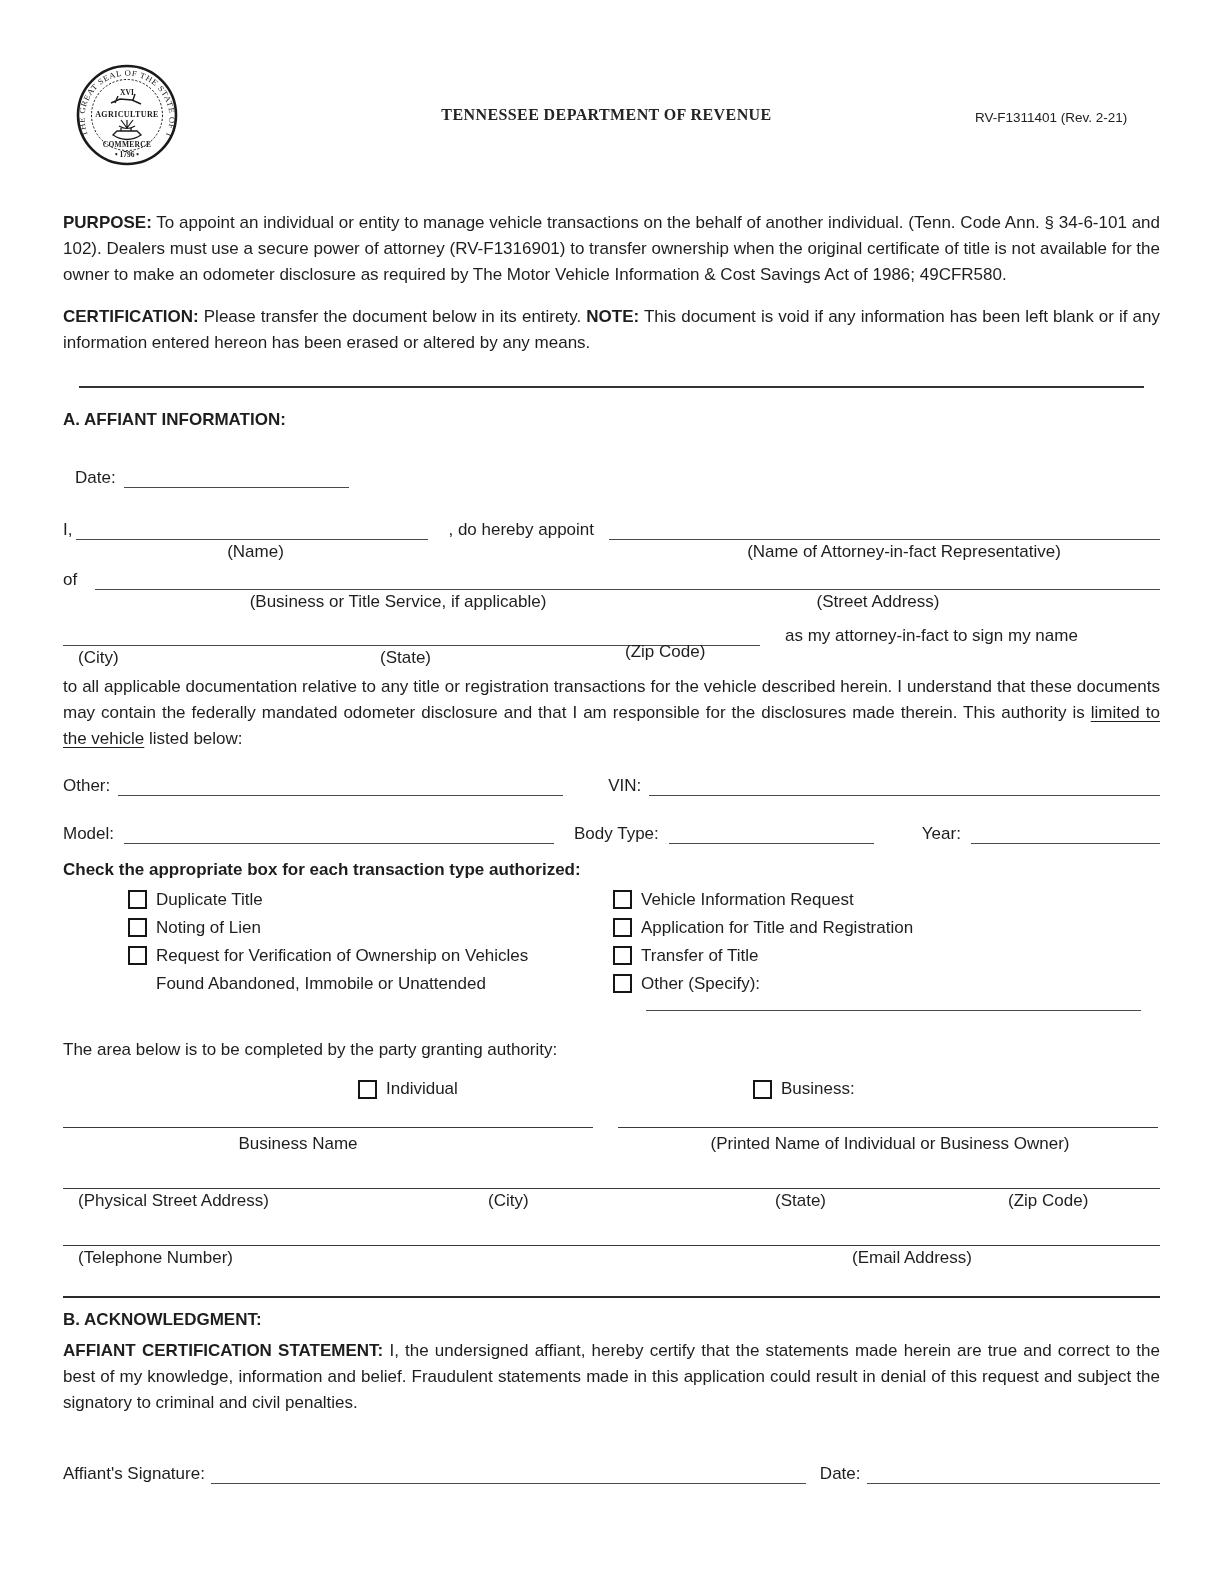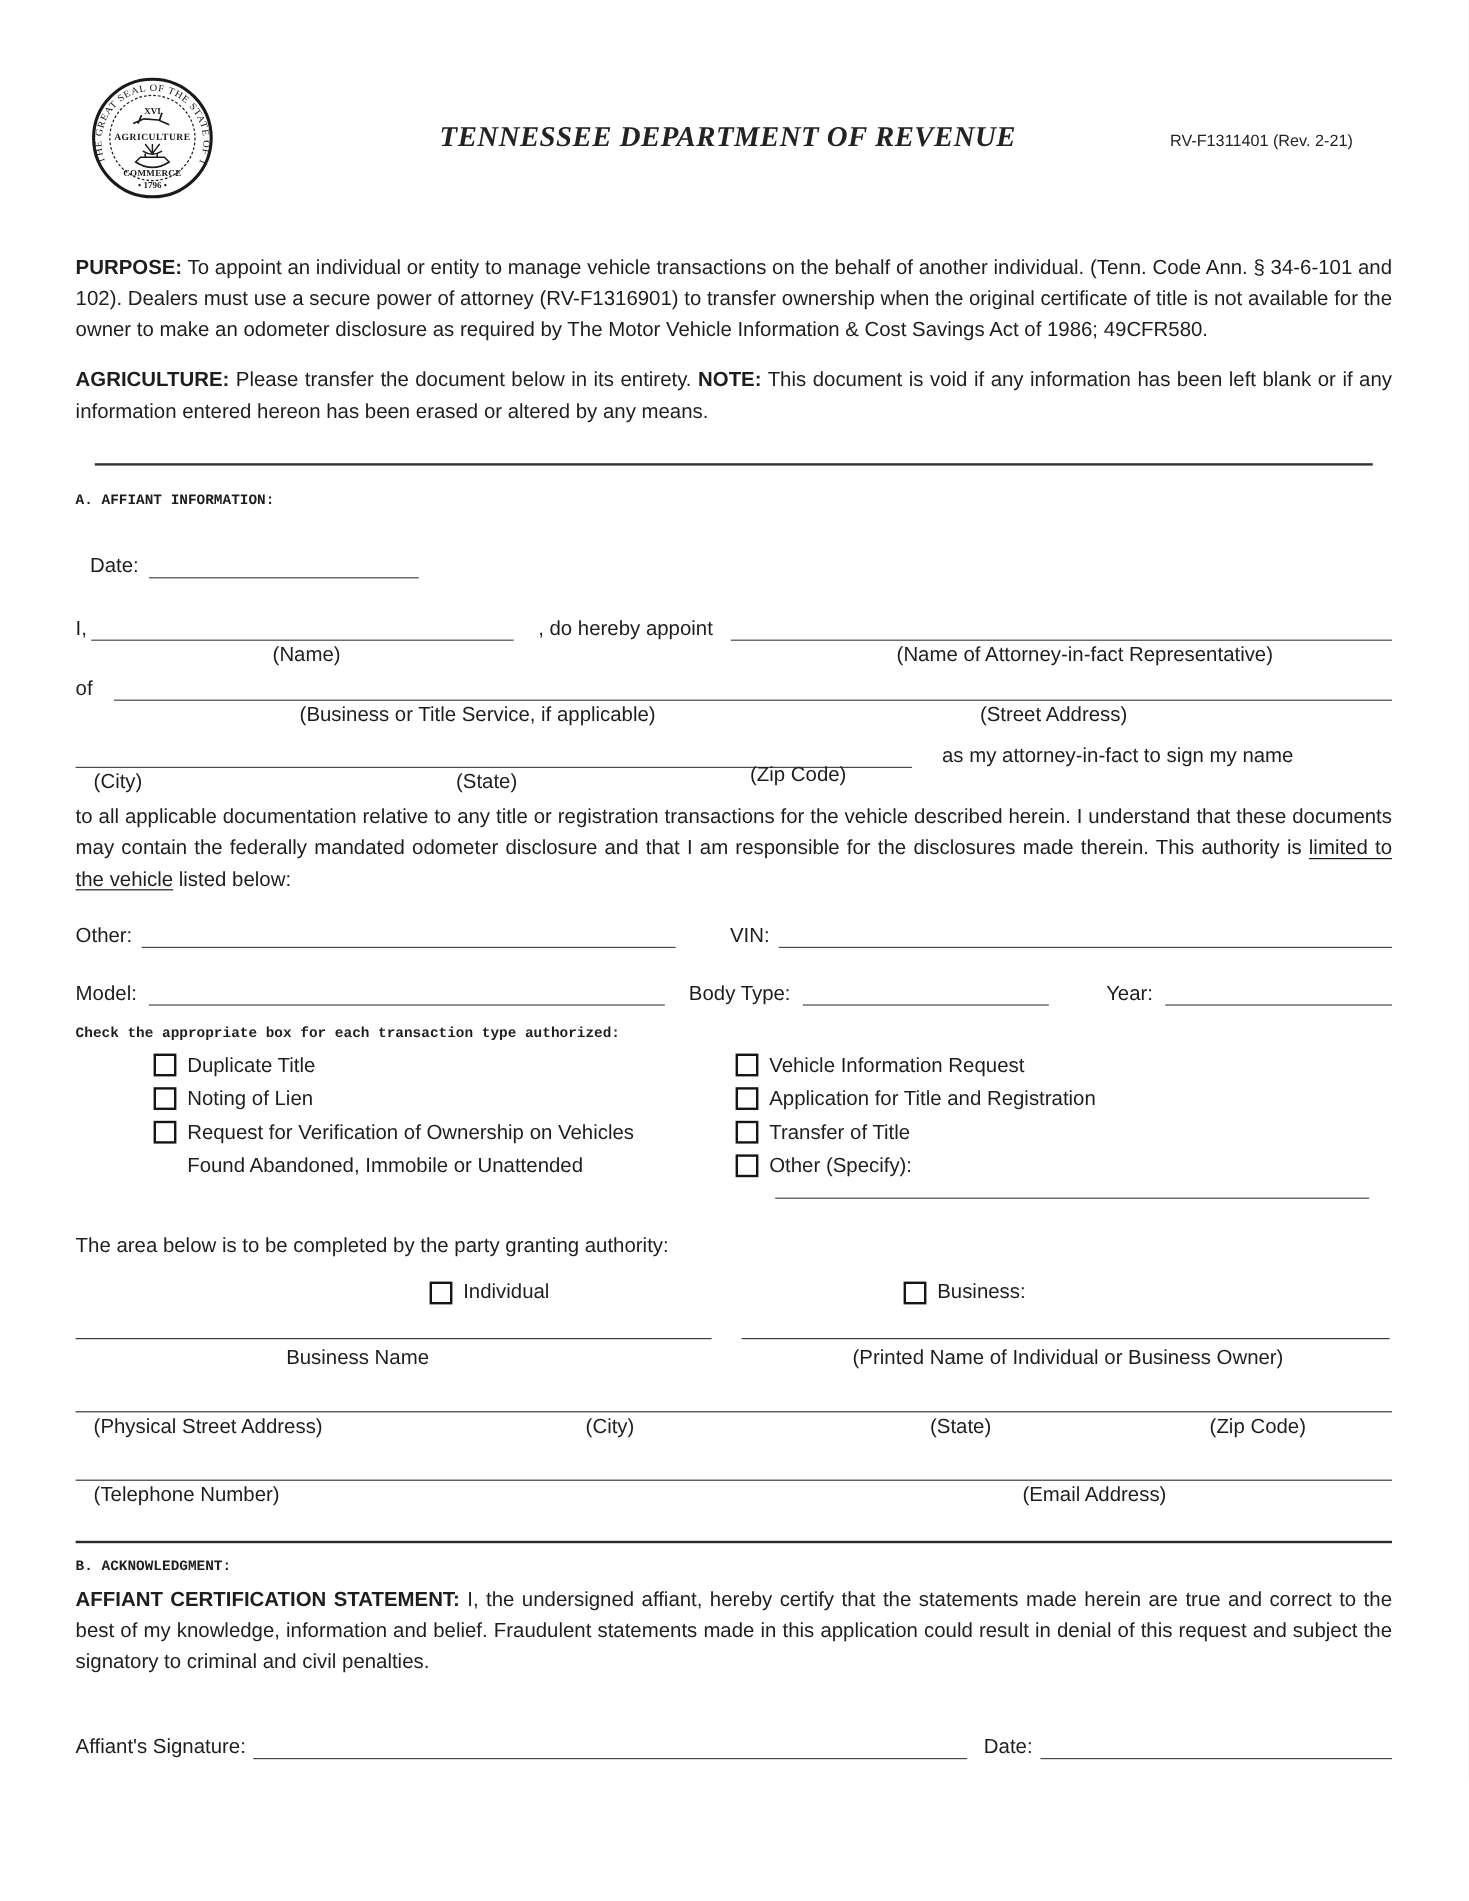--- a/index.html
+++ b/index.html
@@ -5,30 +5,30 @@
   html,body{margin:0;padding:0;background:#e8e8e8;}
   .page{
     width:1224px;height:1584px;background:#ffffff;margin:0 auto;
     box-sizing:border-box;padding:62px 64px 0 63px;position:relative;
     font-family:"Liberation Sans",sans-serif;font-size:17px;color:#1e1e1e;
   }
   
   .hdr{display:grid;grid-template-columns:175px 1fr 185px;align-items:center;height:106px;}
   .seal{width:104px;height:104px;margin-left:12px;}
   .title-block{text-align:center;font-family:"Liberation Serif","DejaVu Serif",serif;color:#232323;}
-  .title-main{font-size:24px;font-weight:bold;letter-spacing:.4px;font-style:italic;}
+  .title-main{font-size:16px;font-weight:bold;letter-spacing:.4px;}
   .title-sub{font-size:22px;margin-top:4px;}
   .form-no{font-size:13.5px;color:#222;text-align:left;padding-top:4px;}
   
   .para{margin:0;line-height:26px;text-align:justify;}
   .purpose{margin-top:42px;}
   .instructions{margin-top:16px;}
   b.inline{font-weight:bold;}
   .sec-rule{border:none;border-top:2px solid #333;margin:30px 16px 0 16px;}
-  .sec-head{font-size:12px;font-weight:bold;margin:22px 0 0 0;font-family:Liberation Mono, monospace;}
+  .sec-head{font-size:17px;font-weight:bold;margin:22px 0 0 0;}
   
   .frow{display:flex;align-items:flex-end;height:26px;}
   .fill{border-bottom:1.5px solid #4a4a4a;height:22px;}
   .lbl{white-space:nowrap;margin-top:26px;}
   .cap-row{position:relative;height:22px;}
   .cap{position:absolute;top:2px;white-space:nowrap;}
   .cap.center{text-align:center;}
   .date-row{margin-top:32px;}
   .appoint-row{margin-top:26px;}
   .of-row{margin-top:2px;}
@@ -85,21 +85,21 @@
     </div>
     <div class="form-no">RV-F1311401 (Rev. 2-21)</div>
   </div>
 
   <p class="para purpose">
     <b class="inline">PURPOSE:</b>
     <span>To appoint an individual or entity to manage vehicle transactions on the behalf of another individual. (Tenn. Code Ann. § 34-6-101 and 102). Dealers must use a secure power of attorney (RV-F1316901) to transfer ownership when the original certificate of title is not available for the owner to make an odometer disclosure as required by The Motor Vehicle Information &amp; Cost Savings Act of 1986; 49CFR580.</span>
   </p>
 
   <p class="para instructions">
-    <b class="inline">AGRICULTURE:</b>
+    <b class="inline">CERTIFICATION:</b>
     <span>Please transfer the document below in its entirety.</span>
     <b class="inline">NOTE:</b>
     <span>This document is void if any information has been left blank or if any information entered hereon has been erased or altered by any means.</span>
   </p>
 
   <hr class="sec-rule">
 
   <h2 class="sec-head">A. AFFIANT INFORMATION:</h2>
 
   <div class="frow date-row">

